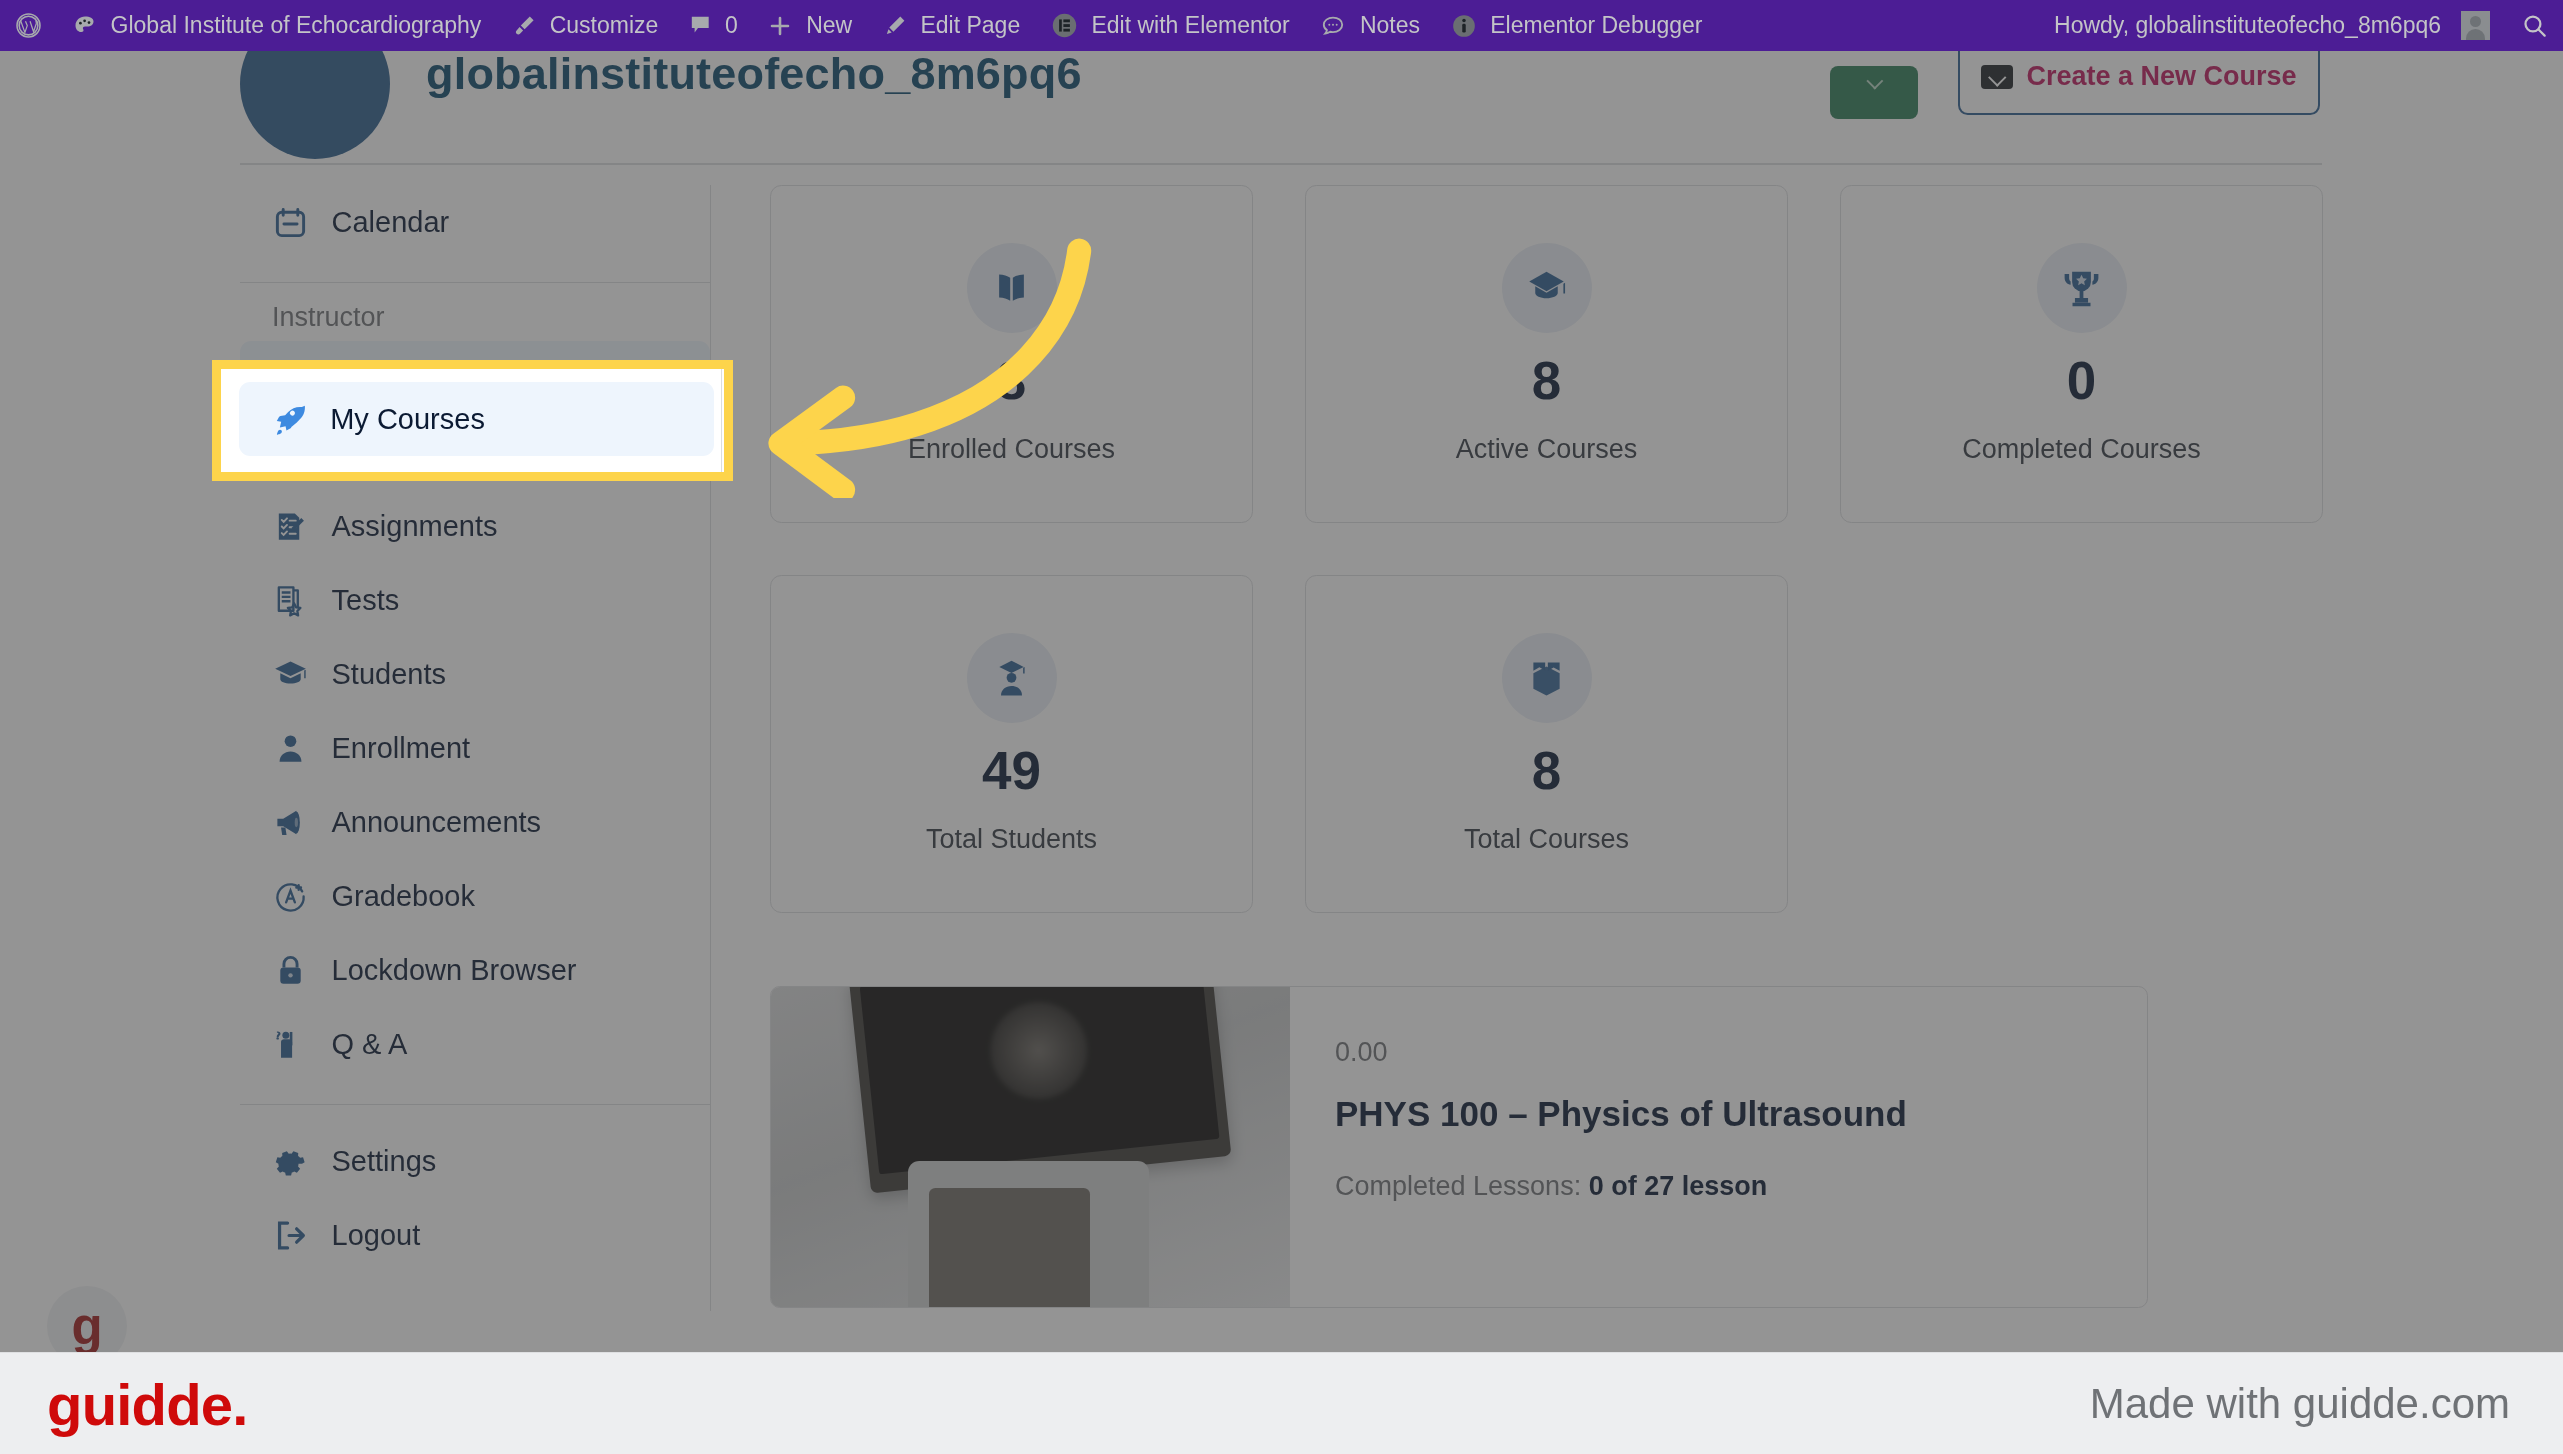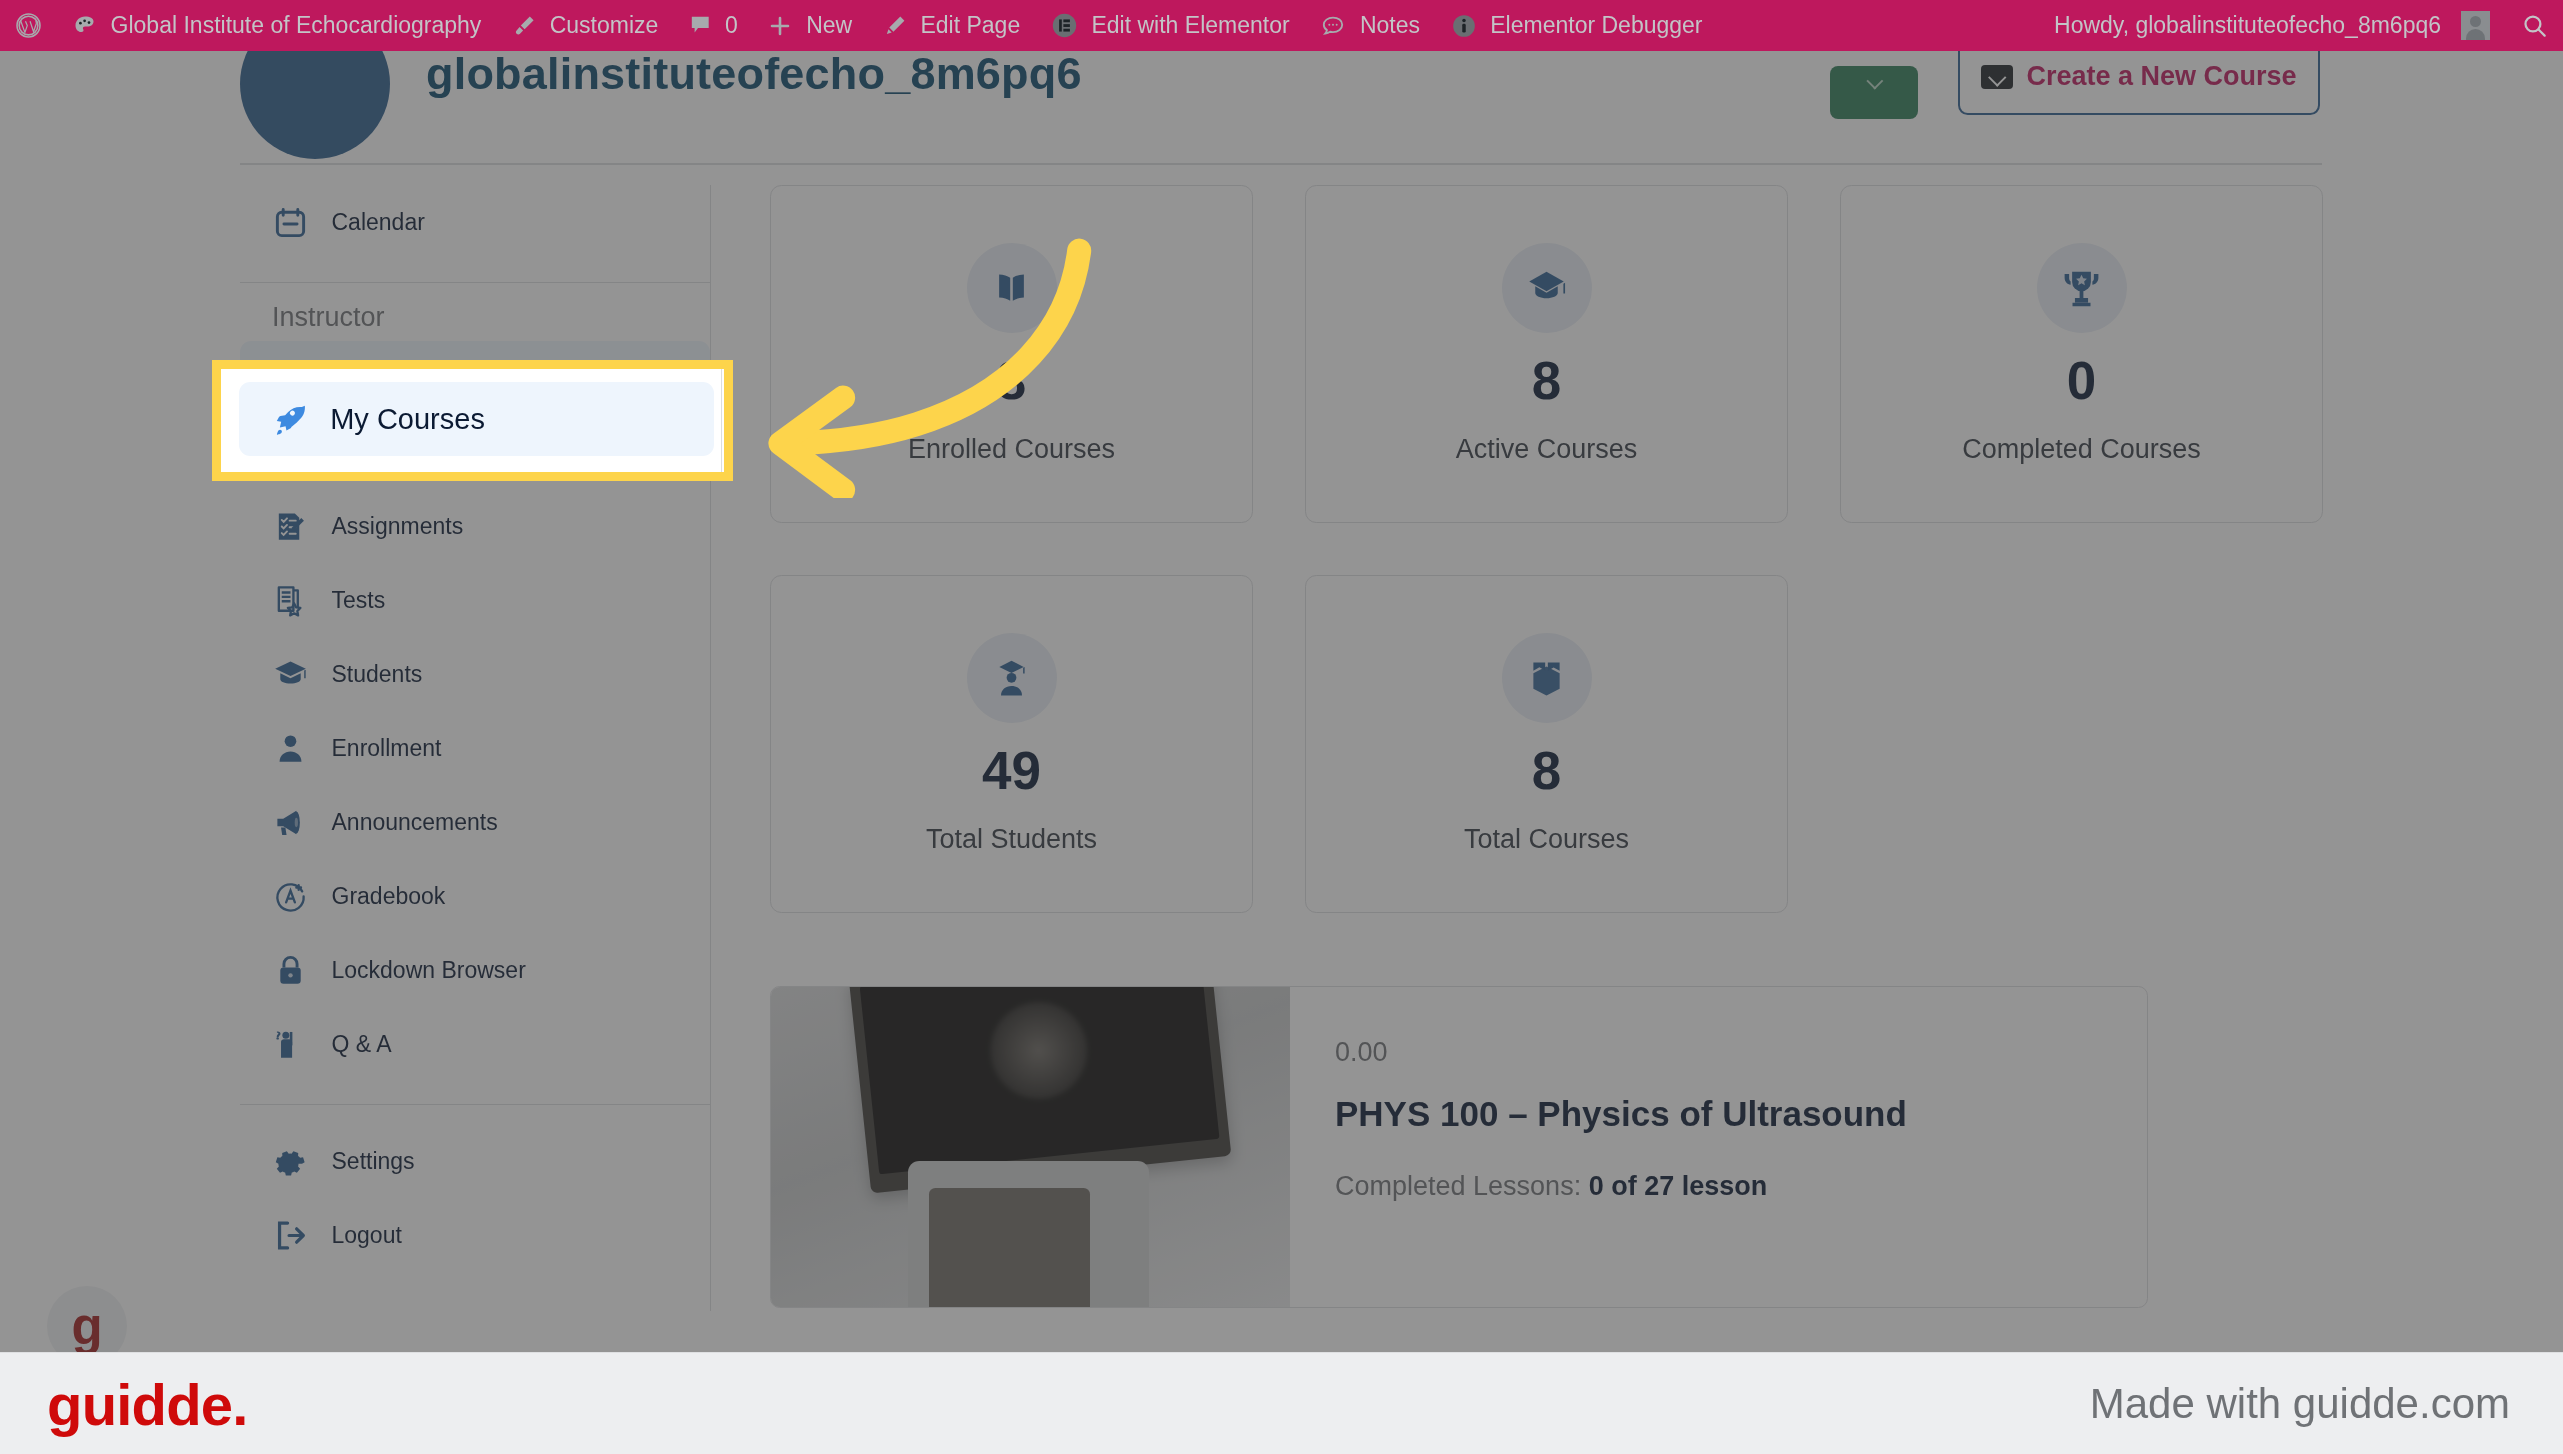--- a/index.html
+++ b/index.html
@@ -12,21 +12,21 @@
 
   
   .page {
     position: absolute; left: 0; top: 0; width: 2563px; height: 1352px;
     background: #ffffff; overflow: hidden;
   }
 
   
   .adminbar {
     position: absolute; left: 0; top: 0; width: 2563px; height: 51px;
-    background: #be185d; color: #c3c4c7;
+    background: #4c1d95; color: #c3c4c7;
     display: flex; align-items: center; font-size: 23px;
     z-index: 60;
   }
   .ab-group { display: flex; align-items: center; gap: 13.7px; padding: 0 15.3px; height: 51px; }
   .ab-group .lbl { white-space: nowrap; color: #c3c4c7; }
   .ab-spacer { flex: 1; }
   .ab-ico { display: inline-flex; align-items: center; justify-content: center; }
   .ab-ico svg { display: block; }
   .avatar-box {
     width: 29px; height: 29px; background: #8a8d90; display: inline-block;
@@ -86,21 +86,21 @@
   }
 
   
   .sidebar {
     position: absolute; left: 240px; top: 185px; width: 471px; height: 1126px;
     border-right: 1.6px solid #dcdde0;
   }
   .nav-item {
     display: flex; align-items: center; gap: 22.5px;
     height: 74px; padding-left: 32px; border-radius: 11.3px;
-    color: #0b1a33; font-size: 23px;
+    color: #0b1a33; font-size: 29px;
   }
   .nav-item .ico { width: 37px; height: 37px; display: flex; align-items: center; justify-content: center; flex: 0 0 37px; }
   .nav-item .ico svg { display: block; }
   .nav-divider { height: 1.6px; background: #dcdde0; margin: 22.5px 0 19.3px 0; }
   .nav-group-label {
     font-size: 27px; color: #6f7276; padding-left: 32px; margin-bottom: 8px;
   }
   .nav-item.active { background: #eef5fd; }
 
   

